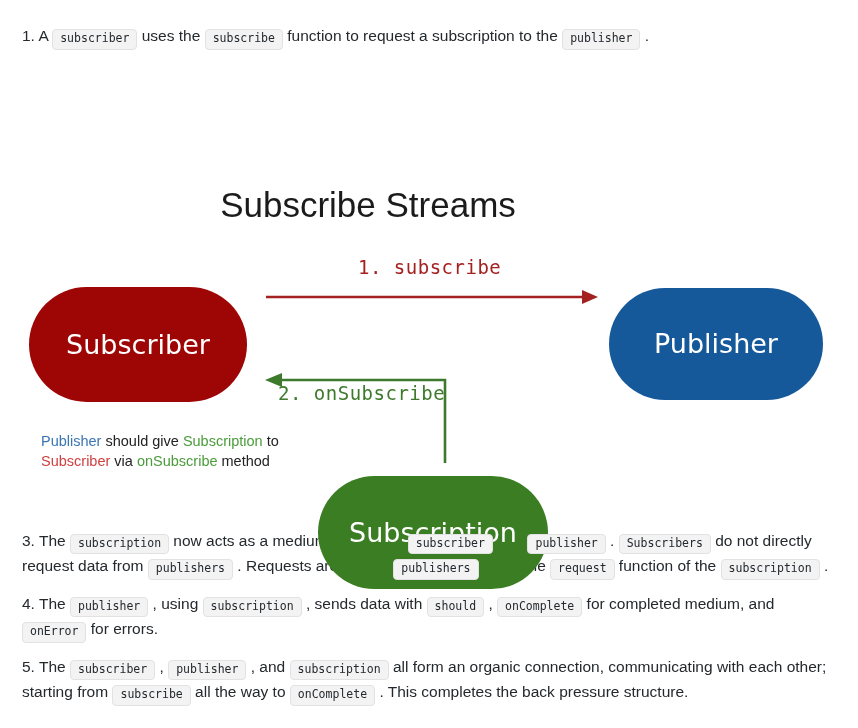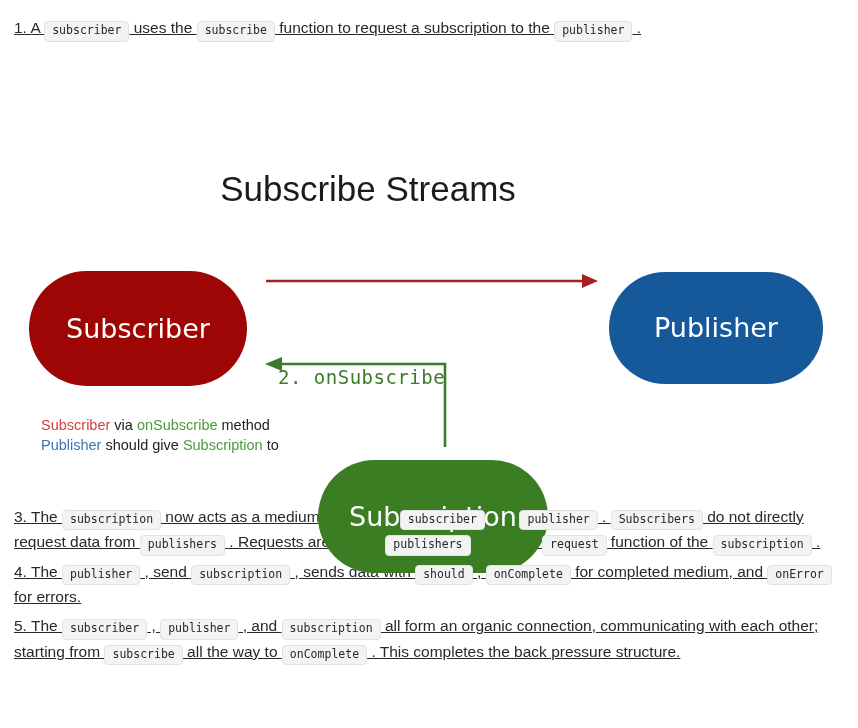--- a/index.html
+++ b/index.html
@@ -22,24 +22,23 @@
     line-height: 25px;
     color: #24292e;
   }
   .prose-top {
     padding: 11px 10px 0 10px;
   }
   .prose-bottom {
     padding: 0 10px;
   }
   .para {
-    margin: 4px;
+    margin: 12px;
     padding: 0;
     white-space: normal;
-    text-decoration: underline;
   }
 
   code, .code {
     font-family: "DejaVu Sans Mono", "Liberation Mono", monospace;
     font-size: 11.5px;
     background: #f3f3f3;
     border: 1px solid #e2e2e2;
     border-radius: 4px;
     padding: 3px 7px 4px 7px;
     color: #24292e;
@@ -176,28 +175,29 @@
   <div class="node node-subscriber">
     <span>Subscriber</span>
   </div>
   <div class="node node-publisher">
     <span>Publisher</span>
   </div>
   <div class="node node-subscription">
     <span>Subscription</span>
   </div>
 
+  <div class="arrow-label label-subscribe">1. subscribe</div>
   <div class="arrow-label label-onsubscribe">2. onSubscribe</div>
 
   <div class="annot">
+    <div id="annot-line1"><span class="blue">Publisher</span><span> should give </span><span class="green">Subscription</span><span> to</span></div>
     <div id="annot-line2"><span class="red">Subscriber</span><span> via </span><span class="green">onSubscribe</span><span> method</span></div>
-    <div id="annot-line1"><span class="blue">Publisher</span><span> should give </span><span class="green">Subscription</span><span> to</span></div>
   </div>
 
 </div>
 
 <div class="prose prose-bottom">
   <div id="bottom-list">
       <div class="para"><span>3. </span><span>The </span><code>subscription</code><span> now acts as a medium between a </span><code>subscriber</code><span> and </span><code>publisher</code><span> . </span><code>Subscribers</code><span> do not directly request data from </span><code>publishers</code><span> . Requests are sent to </span><code>publishers</code><span> using the </span><code>request</code><span> function of the </span><code>subscription</code><span> .</span></div>
-      <div class="para"><span>4. </span><span>The </span><code>publisher</code><span> , send </span><code>subscription</code><span> , sends data with </span><code>should</code><span> , </span><code>onComplete</code><span> for completed medium, and </span><code>onError</code><span> for errors.</span></div>
+      <div class="para"><span>4. </span><span>The </span><code>publisher</code><span> , using </span><code>subscription</code><span> , sends data with </span><code>should</code><span> , </span><code>onComplete</code><span> for completed medium, and </span><code>onError</code><span> for errors.</span></div>
       <div class="para"><span>5. </span><span>The </span><code>subscriber</code><span> , </span><code>publisher</code><span> , and </span><code>subscription</code><span> all form an organic connection, communicating with each other; starting from </span><code>subscribe</code><span> all the way to </span><code>onComplete</code><span> . This completes the back pressure structure.</span></div>
     </div>
 </div>
 
 </body></html>

